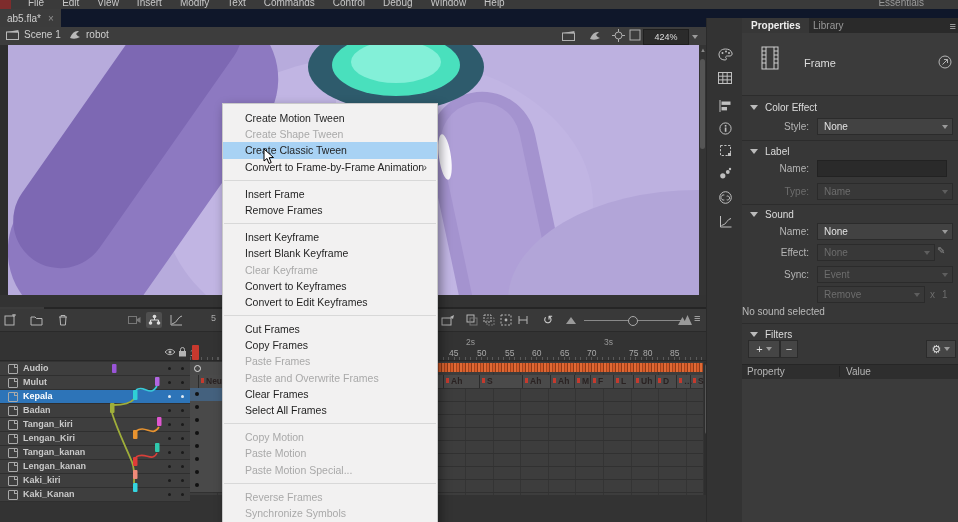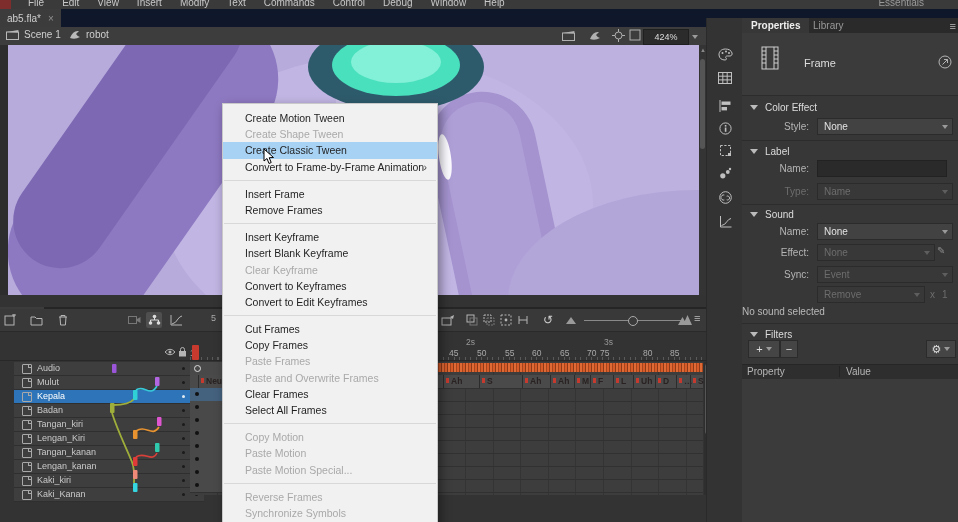--- a/index.html
+++ b/index.html
@@ -43,22 +43,22 @@
   #tlmenu{position:absolute;left:694px;top:3px;color:#bbb;font-size:11px;}
   
   #ruler{position:absolute;left:0;top:48px;width:712px;height:17px;background:#333;border-bottom:1px solid #282828;}
   #ruler .ticks{position:absolute;left:190px;bottom:0;width:515px;height:3px;
     background:repeating-linear-gradient(90deg,#5a5a5a 0 1px,transparent 1px 5.5px);}
   #ruler .num{position:absolute;top:5px;color:#aaa;font-size:8.5px;}
   #ruler .sec{position:absolute;top:-6px;color:#999;font-size:8.5px;}
   #eyeico{position:absolute;left:164px;top:53px;}
   #lockico{position:absolute;left:178px;top:52px;}
   
-  .lrow{position:absolute;left:14px;width:190px;height:13px;background:#3e3e3e;border-bottom:1px solid #2f2f2f;
-    color:#c9c9c9;font-size:9px;}
+  .lrow{position:absolute;left:0;width:190px;height:13px;background:#3e3e3e;border-bottom:1px solid #2f2f2f;
+    color:#c9c9c9;font-size:9px;font-weight:bold;}
   .lrow.sel{background:#2d74b8;color:#fff;}
   .licon{position:absolute;left:8px;top:2px;width:8px;height:8px;border:1px solid #a9a9a9;border-radius:1px;}
   .licon:after{content:"";position:absolute;right:-1px;top:-1px;width:3px;height:3px;background:inherit;border-left:1px solid #a9a9a9;border-bottom:1px solid #a9a9a9;}
   .lname{position:absolute;left:23px;top:1px;white-space:nowrap;}
   .ldot{position:absolute;top:5px;width:3px;height:3px;border-radius:50%;background:#1b1b1b;}
   .d1{left:168px}.d2{left:181px}
   #parentcol{position:absolute;left:100px;top:67px;width:95px;height:133px;pointer-events:none;}
   
   #framearea{position:absolute;left:190px;top:67px;width:513px;height:133px;background:#3d3d3d;
     background-image:repeating-linear-gradient(90deg,transparent 0 26.6px,#343434 26.6px 27.6px);}
@@ -303,21 +303,21 @@
     <div id="ruler">
       <span class="num" style="left:190px;">1</span>
       <span class="sec" style="left:466px;">2s</span>
       <span class="sec" style="left:604px;">3s</span>
       <span class="num" style="left:449px;">45</span>
       <span class="num" style="left:477px;">50</span>
       <span class="num" style="left:505px;">55</span>
       <span class="num" style="left:532px;">60</span>
       <span class="num" style="left:560px;">65</span>
       <span class="num" style="left:587px;">70</span>
-      <span class="num" style="left:600px;">75</span>
+      <span class="num" style="left:629px;">75</span>
       <span class="num" style="left:643px;">80</span>
       <span class="num" style="left:670px;">85</span>
       <div class="ticks"></div>
     </div>
     <div id="playhead"></div>
     <svg class="abs" id="eyeico" width="12" height="8" viewBox="0 0 12 8">
         <path d="M1 4 Q6 -1.5 11 4 Q6 9.5 1 4Z" fill="none" stroke="#b5b5b5"></path>
         <circle cx="6" cy="4" r="1.5" fill="#b5b5b5"></circle>
       </svg>
     <svg class="abs" id="lockico" width="9" height="10" viewBox="0 0 9 10">

